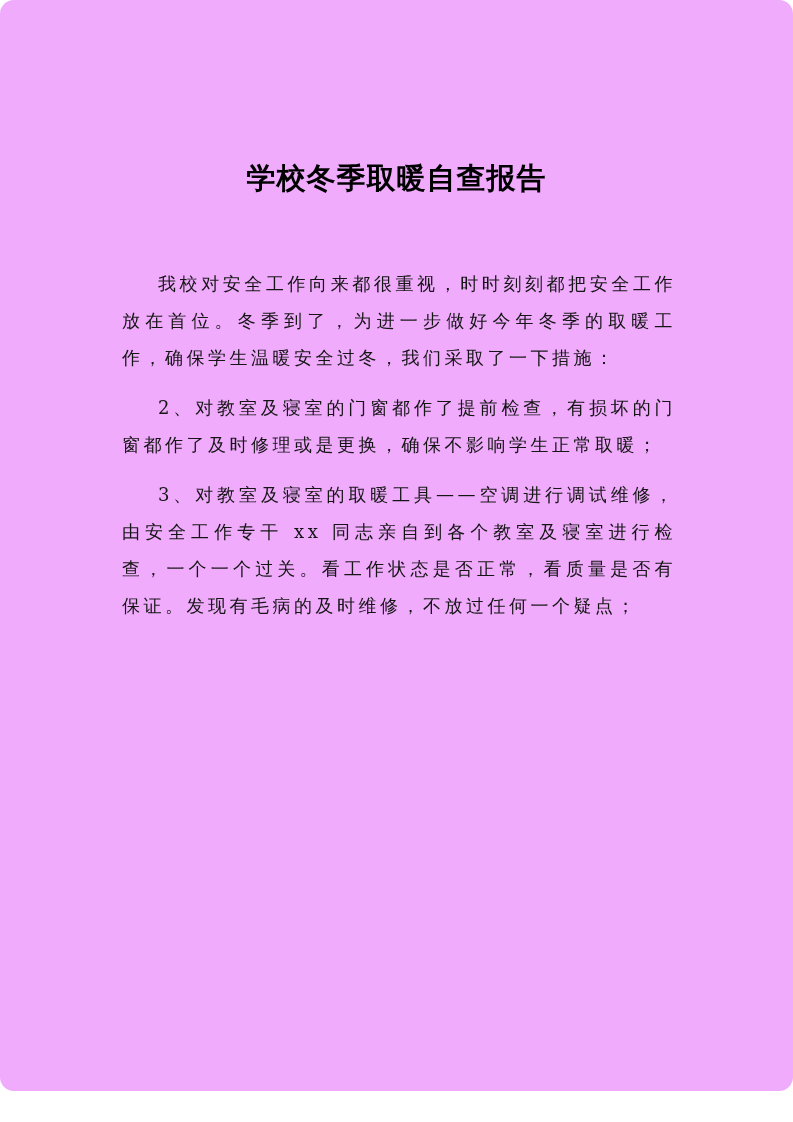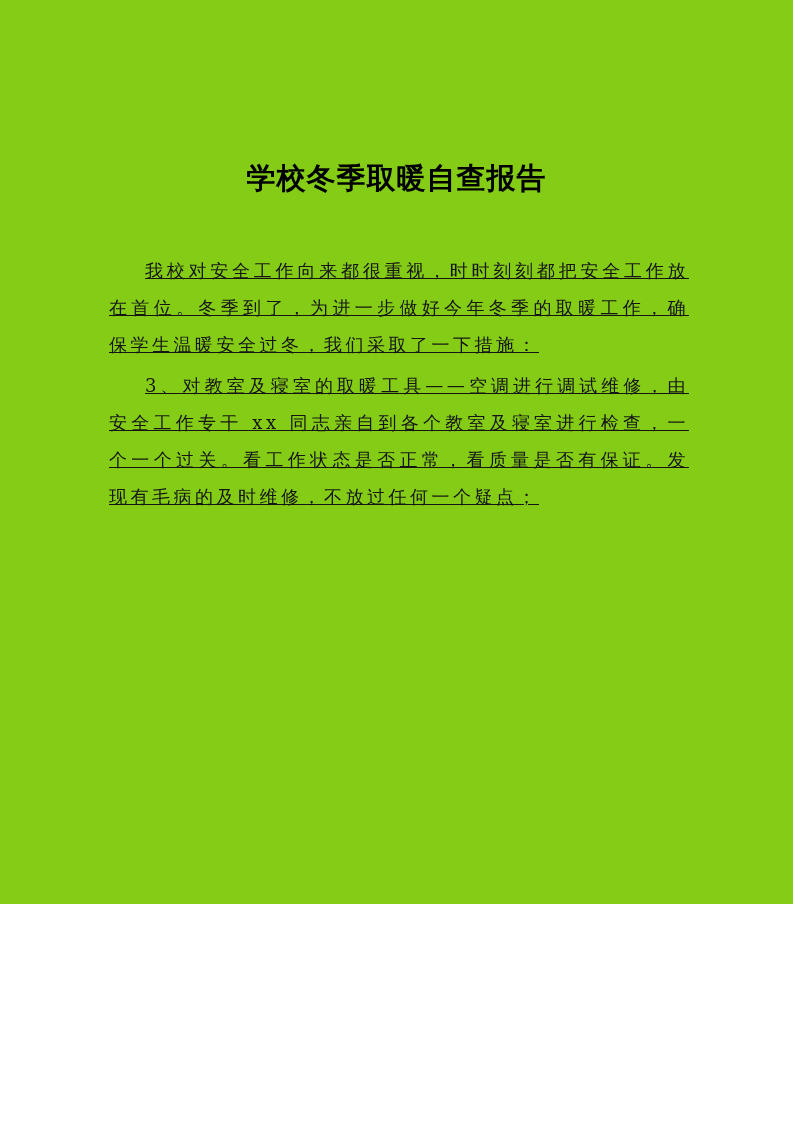--- a/index.html
+++ b/index.html
@@ -13,22 +13,23 @@
       position: relative;
       overflow: hidden;
       font-family: "DejaVu Serif", "Liberation Serif", serif;
       color: #111111;
     }
     .page {
       position: absolute;
       left: 0;
       top: 0;
       width: 793px;
-      height: 904px;
-      background: #84cc16;
+      height: 1091px;
+      background: #f0abfc;
+      border-radius: 14px;
     }
     .title {
       position: absolute;
       left: 0;
       width: 793px;
       top: 156px;
       text-align: center;
       font-family: "DejaVu Sans", "Liberation Sans", sans-serif;
       font-weight: bold;
       font-size: 29px;
@@ -36,34 +37,34 @@
       line-height: 44px;
       color: #000000;
     }
     .body {
       position: absolute;
       left: 109px;
       top: 252px;
       width: 580px;
     }
     .para {
-      margin: 0;
+      margin: 13px;
       font-size: 18px;
       line-height: 37px;
       text-indent: 36px;
       letter-spacing: 3.5px;
       text-align: justify;
       word-break: break-all;
       margin-bottom: 4px;
       color: #151515;
-      text-decoration: underline;
     }
   </style>
 </head>
 <body>
 
 <div class="page">
   <div class="title">学校冬季取暖自查报告</div>
   <div class="body">
     <p class="para">我校对安全工作向来都很重视，时时刻刻都把安全工作放在首位。冬季到了，为进一步做好今年冬季的取暖工作，确保学生温暖安全过冬，我们采取了一下措施：</p>
+    <p class="para">2、对教室及寝室的门窗都作了提前检查，有损坏的门窗都作了及时修理或是更换，确保不影响学生正常取暖；</p>
     <p class="para">3、对教室及寝室的取暖工具——空调进行调试维修，由安全工作专干 xx 同志亲自到各个教室及寝室进行检查，一个一个过关。看工作状态是否正常，看质量是否有保证。发现有毛病的及时维修，不放过任何一个疑点；</p>
   </div>
 </div>
 
 </body></html>

